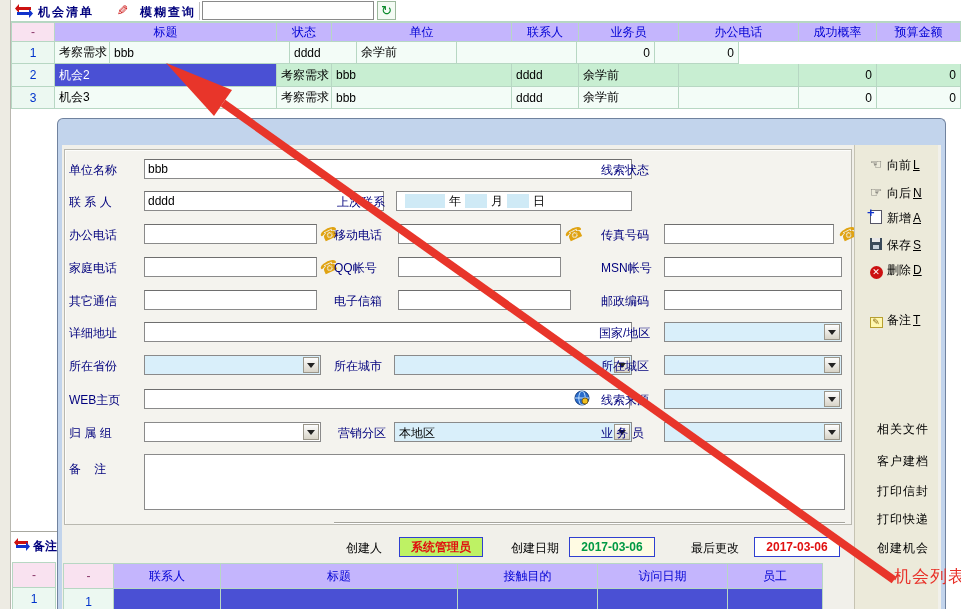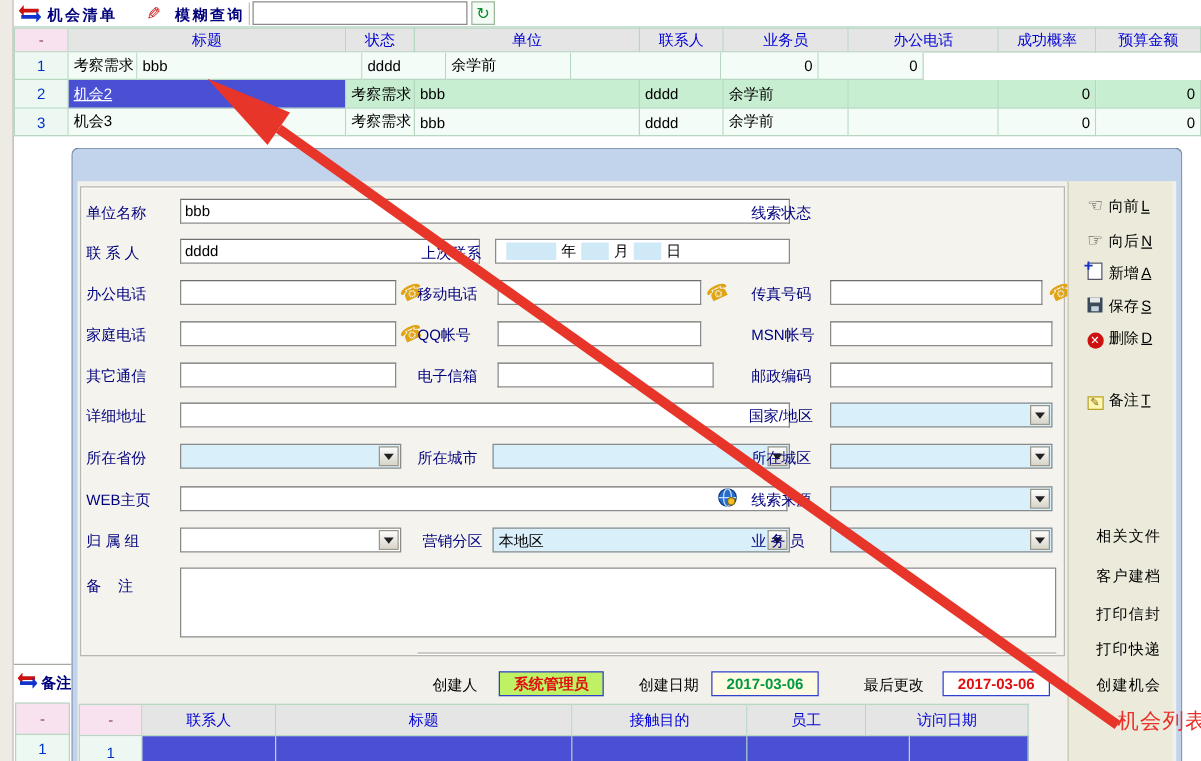--- a/index.html
+++ b/index.html
@@ -11,26 +11,26 @@
   #gutter { left:0; top:0; width:11px; height:609px; background:#edebe3; border-right:1px solid #b9b7af; }
   #toolbar { left:11px; top:0; width:950px; height:22px; background:#fff; border-bottom:1px solid #b5d6c2; }
   .tb-label { position:absolute; top:4px; color:#00007d; font-weight:bold; letter-spacing:2px; white-space:pre; }
   #search-box { position:absolute; left:191px; top:1px; width:172px; height:19px; border:1px solid #8a8a8a; background:#fff; font-size:12px; padding:0 3px; }
   #refresh-btn { position:absolute; left:366px; top:1px; width:19px; height:19px; border:1px solid #9cb89c; background:#f4fbf4; color:#0a8a2a; font-size:13px; text-align:center; line-height:17px; }
   .vsep { position:absolute; top:2px; width:1px; height:18px; background:#c0c0c0; }
   
   .grid-row { position:absolute; display:flex; }
   .gc { border-right:1px solid #b7d7c3; border-bottom:1px solid #b7d7c3; overflow:hidden; white-space:nowrap; padding:0 4px; display:flex; align-items:center; }
   .gc.first { border-left:1px solid #b7d7c3; }
-  .hdr { background:#e5e5e5; color:#0000d4; justify-content:center; border-top:1px solid #b7d7c3; }
+  .hdr { background:#c4b5fd; color:#0000d4; justify-content:center; border-top:1px solid #b7d7c3; }
   .hdr.pink { background:#f9e2f0; color:#8a3a6a; }
   .numcell { background:#ecf8f1; color:#0033cc; justify-content:center; }
   .datacell { background:#f3fcf7; color:#000; }
   .selgreen { background:#c8eed2; }
-  .selblue  { background:#4a50d4; color:#fff;text-decoration:underline; }
+  .selblue  { background:#4a50d4; color:#fff; }
   .r-align { justify-content:flex-end; }
   
   #dialog { left:57px; top:118px; width:889px; height:491px; background:#c2d4ec;
             border:1px solid #70829e; border-bottom:none; border-radius:6px 6px 0 0; z-index:10; }
   #dlg-titlebar { position:absolute; left:0; top:0; right:0; height:26px; border-radius:5px 5px 0 0;
             background:linear-gradient(#eaf1fb,#c3d5ee); border-bottom:1px solid #9cb0ca; }
   #dlg-title { position:absolute; left:27px; top:6px; color:#111; }
   #dlg-icon { position:absolute; left:9px; top:7px; width:13px; height:13px; background:#1c4f66; border:1px solid #0c2f40; }
   #dlg-icon i { position:absolute; left:2px; top:2px; width:8px; height:4px; background:#cfe8f2; }
   #close-btn { position:absolute; right:6px; top:5px; width:29px; height:16px; border:1px solid #7e1f1f; border-radius:3px;
@@ -275,22 +275,22 @@
       <span class="lbl" style="left:449px;top:395px;color:#000">创建日期</span>
       <div class="vbox" style="left:507px;top:392px;width:86px;background:#fffbe3;color:#009944">2017-03-06</div>
       <span class="lbl" style="left:629px;top:395px;color:#000">最后更改</span>
       <div class="vbox" style="left:692px;top:392px;width:86px;background:#fff;color:#e01010">2017-03-06</div>
 
       <div class="grid-row" style="left:1px;top:418px;height:26px">
         <div class="gc hdr pink first" style="width:51px">-</div>
         <div class="gc hdr" style="width:107px">联系人</div>
         <div class="gc hdr" style="width:237px">标题</div>
         <div class="gc hdr" style="width:140px">接触目的</div>
+        <div class="gc hdr" style="width:130px">访问日期</div>
         <div class="gc hdr" style="width:95px">员工</div>
-        <div class="gc hdr" style="width:130px">访问日期</div>
       </div>
       <div class="grid-row" style="left:1px;top:444px;height:27px">
         <div class="gc numcell first" style="width:51px">1</div>
         <div class="gc selblue" style="width:107px"></div>
         <div class="gc selblue" style="width:237px"></div>
         <div class="gc selblue" style="width:140px"></div>
         <div class="gc selblue" style="width:130px"></div>
         <div class="gc selblue" style="width:95px"></div>
       </div>
 

